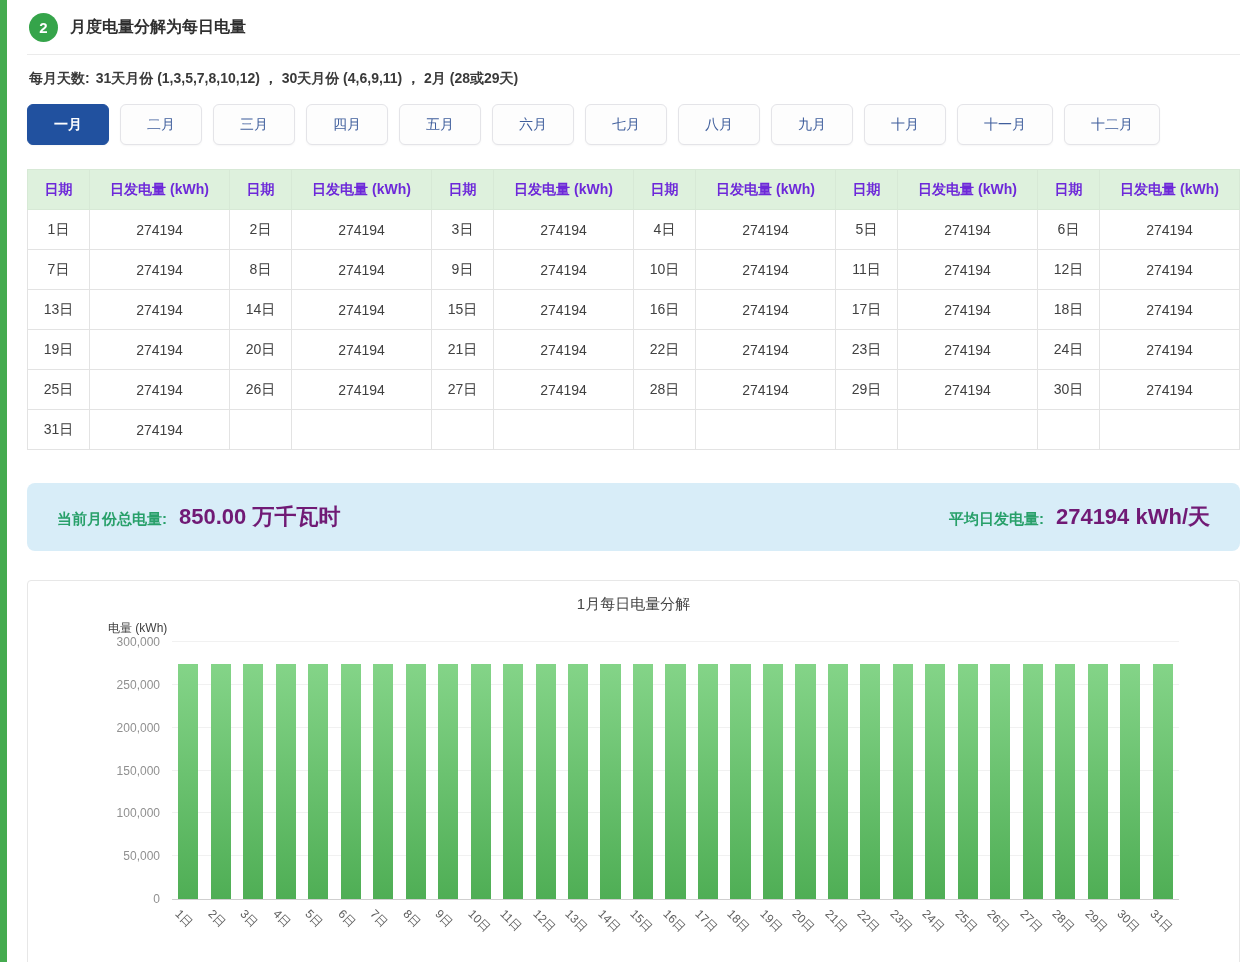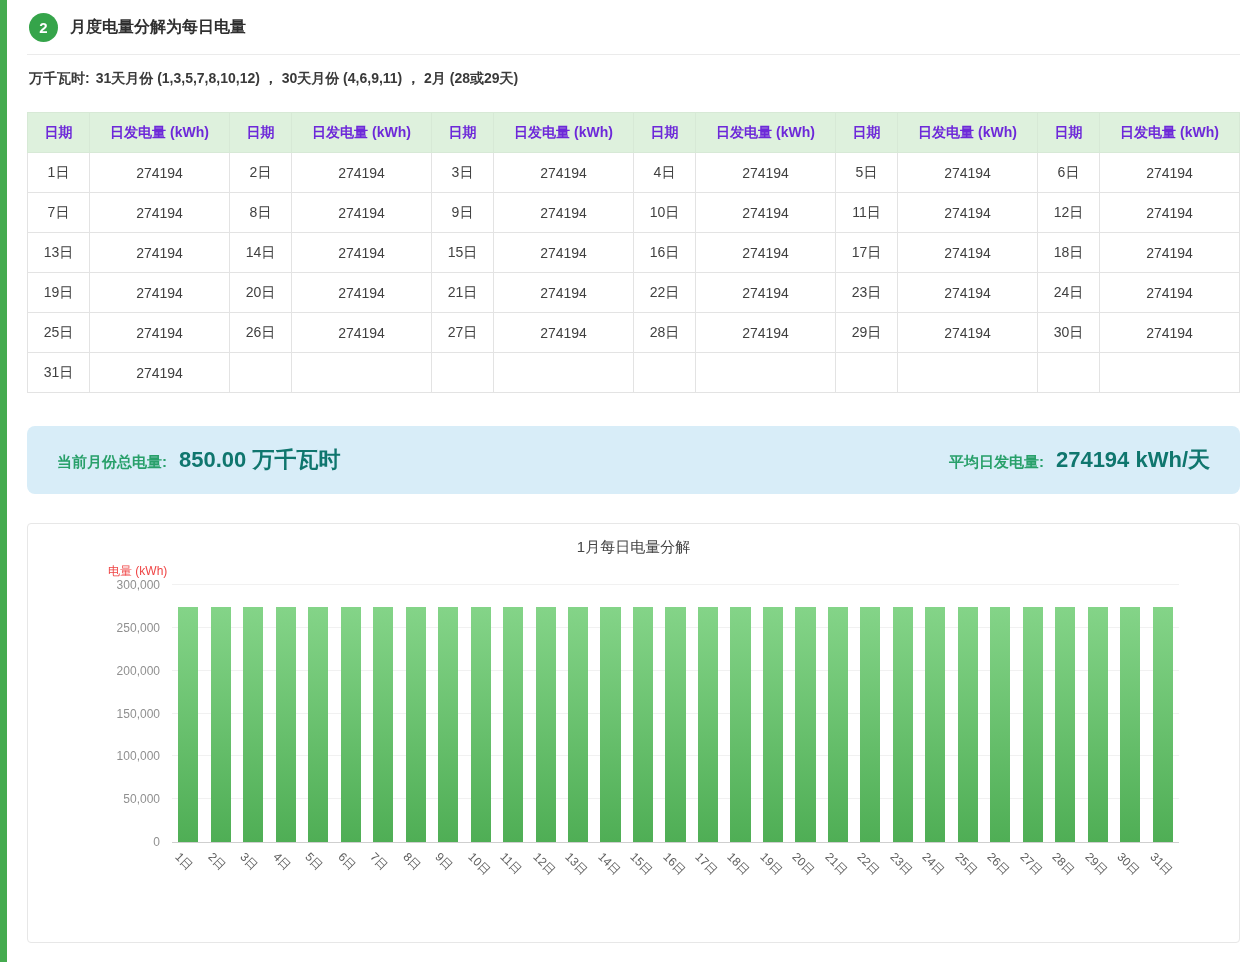--- a/index.html
+++ b/index.html
@@ -73,37 +73,37 @@
 
   
   .summary-bar {
     margin-top: 33px;
     background: #d8edf8; border-radius: 8px;
     padding: 19px 30px;
     display: flex; justify-content: space-between; align-items: center;
   }
   .summary-item { display: inline-flex; align-items: baseline; gap: 12px; }
   .summary-label { font-size: 15px; font-weight: bold; color: #28a06a; }
-  .summary-value { font-size: 22px; font-weight: bold; color: #0f766e; }
+  .summary-value { font-size: 22px; font-weight: bold; color: #701a75; }
 
   
   .chart-panel {
     margin-top: 29px;
     border: 1px solid #e7e7e7; border-radius: 4px;
     padding: 14px 14px 8px;
     height: 420px; overflow: hidden;
     background: #fff;
   }
   .chart-title {
     text-align: center; font-size: 15px; color: #454545; font-weight: 500;
   }
   .chart { position: relative; height: 300px; margin: 28px 46px 0 0; }
   .chart-ylabel {
     position: absolute; top: -22px; left: 66px;
-    font-size: 12px; color: #ef4444;
+    font-size: 12px; color: #404040;
   }
   .plot { position: absolute; left: 130px; right: 0; top: 0; bottom: 42px;
           border-bottom: 1px solid #cfcfcf; }
   .gridline {
     position: absolute; left: 0; right: 0; height: 0;
     border-top: 1px solid #f1f1f1;
   }
   .ytick {
     position: absolute; right: calc(100% + 12px);
     transform: translateY(50%);
@@ -131,23 +131,37 @@
 <div class="left-strip"></div>
 
 <div class="page">
 
   <div class="section-header">
     <div class="step-circle">2</div>
     <h1 class="page-title">月度电量分解为每日电量</h1>
   </div>
 
   <div class="subtitle">
-    <span class="subtitle-label">万千瓦时:</span><span>31天月份 (1,3,5,7,8,10,12) ， 30天月份 (4,6,9,11) ， 2月 (28或29天)</span>
+    <span class="subtitle-label">每月天数:</span><span>31天月份 (1,3,5,7,8,10,12) ， 30天月份 (4,6,9,11) ， 2月 (28或29天)</span>
   </div>
 
+  <div class="tabs">
+      <button class="tab active">一月</button>
+      <button class="tab">二月</button>
+      <button class="tab">三月</button>
+      <button class="tab">四月</button>
+      <button class="tab">五月</button>
+      <button class="tab">六月</button>
+      <button class="tab">七月</button>
+      <button class="tab">八月</button>
+      <button class="tab">九月</button>
+      <button class="tab">十月</button>
+      <button class="tab">十一月</button>
+      <button class="tab">十二月</button>
+    </div>
 
   <table class="daily-table">
     <thead>
         <tr>
           <th class="col-date">日期</th>
           <th>日发电量 (kWh)</th>
           <th class="col-date">日期</th>
           <th>日发电量 (kWh)</th>
           <th class="col-date">日期</th>
           <th>日发电量 (kWh)</th>

